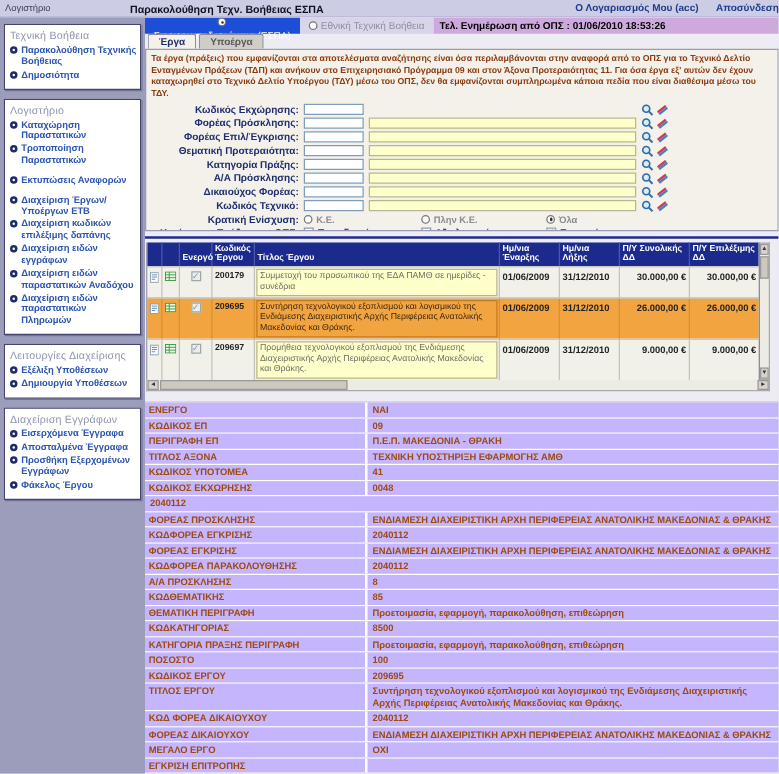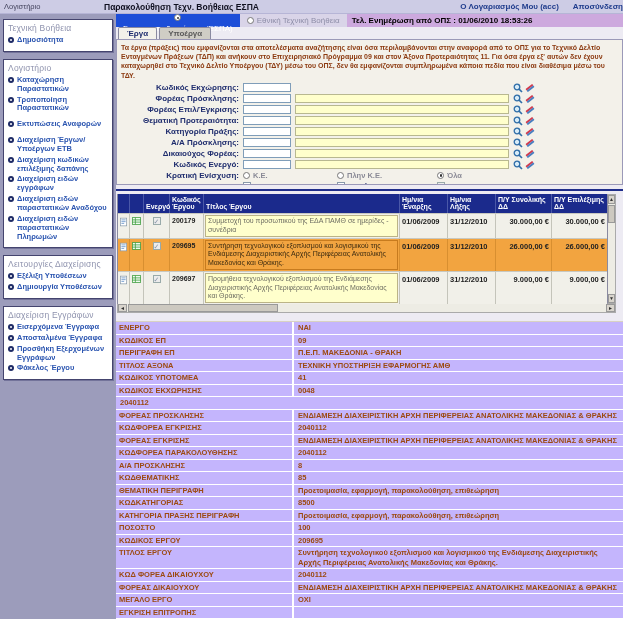--- a/index.html
+++ b/index.html
@@ -122,20 +122,24 @@
 </div>
 
 <div class="wrap">
 
   <div class="sidebar">
       <div class="sb-box">
         <div class="sb-title">Τεχνική Βοήθεια</div>
         <div class="sb-group">
           <div class="sb-item">
             <span class="bullet"></span>
+            <span class="sb-label">Παρακολούθηση Τεχνικής Βοήθειας</span>
+          </div>
+          <div class="sb-item">
+            <span class="bullet"></span>
             <span class="sb-label">Δημοσιότητα</span>
           </div>
         </div>
       </div>
       <div class="sb-box">
         <div class="sb-title">Λογιστήριο</div>
         <div class="sb-group">
           <div class="sb-item">
             <span class="bullet"></span>
             <span class="sb-label">Καταχώρηση Παραστατικών</span>
@@ -373,21 +377,21 @@
                 <svg viewBox="0 0 10 10" width="10" height="10">
                   <g transform="rotate(-38 5 5)">
                     <rect x="0.8" y="3.1" width="8.4" height="1.9" rx="0.5" fill="#D23B4E"></rect>
                     <rect x="0.8" y="5" width="8.4" height="1.9" rx="0.5" fill="#4A7FC0"></rect>
                   </g>
                 </svg>
               </span>
             </div>
           </div>
           <div class="form-row">
-            <div class="f-label">Κωδικός Ενεργό:</div>
+            <div class="f-label">Κωδικός Τεχνικό:</div>
             <input class="inp" value="" style="">
             <input class="inp yellow" value="" style="">
             <div class="icons">
               <span class="icon-btn">
                 <svg viewBox="0 0 10 10" width="10" height="10">
                   <circle cx="4" cy="4" r="2.8" fill="#D8ECF8" stroke="#2E6DA8" stroke-width="1.3"></circle>
                   <line x1="6.1" y1="6.1" x2="9" y2="9" stroke="#2E6DA8" stroke-width="1.6"></line>
                 </svg>
               </span>
               <span class="icon-btn">

